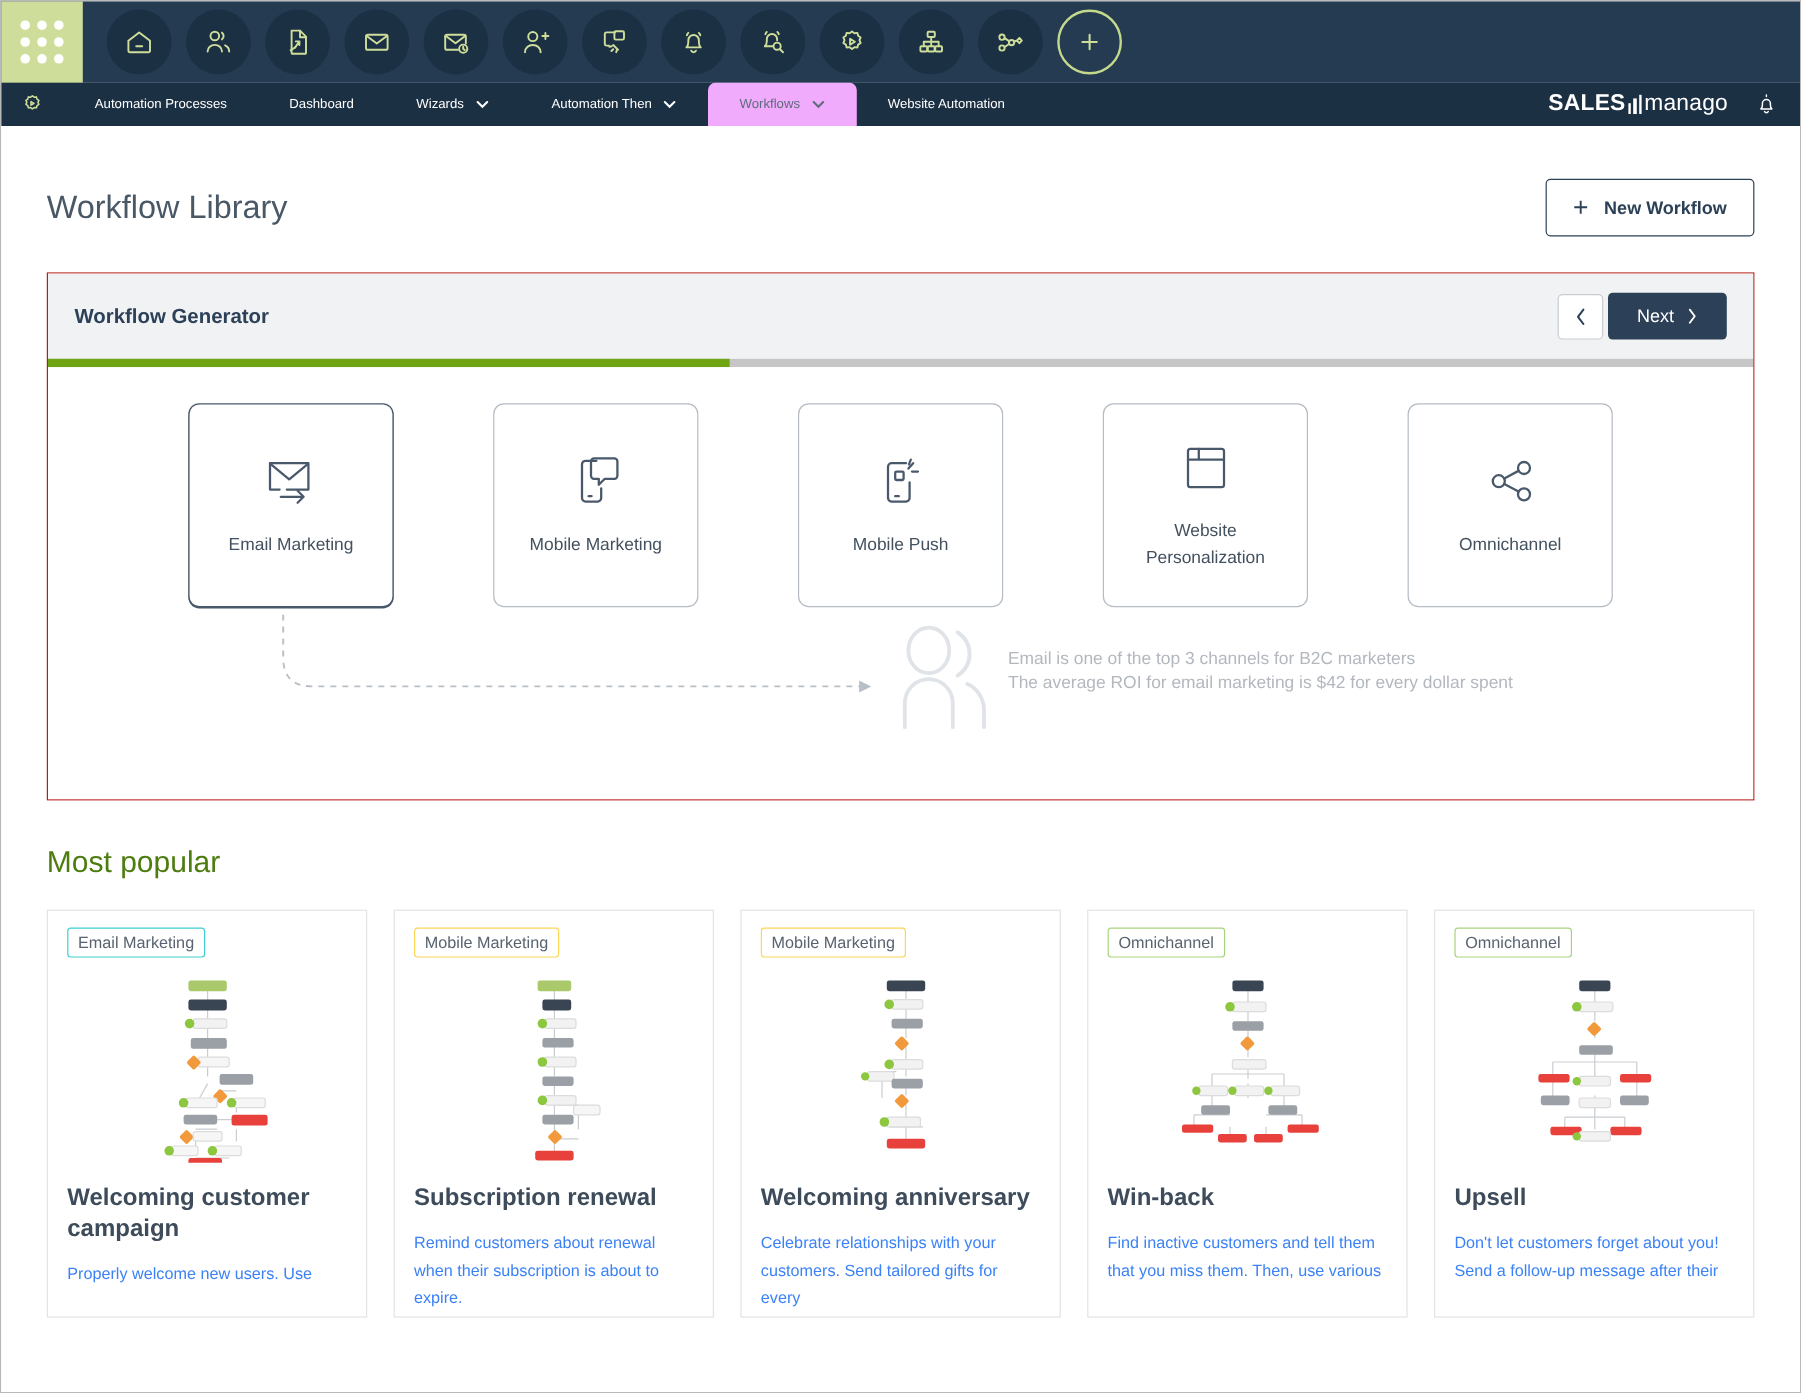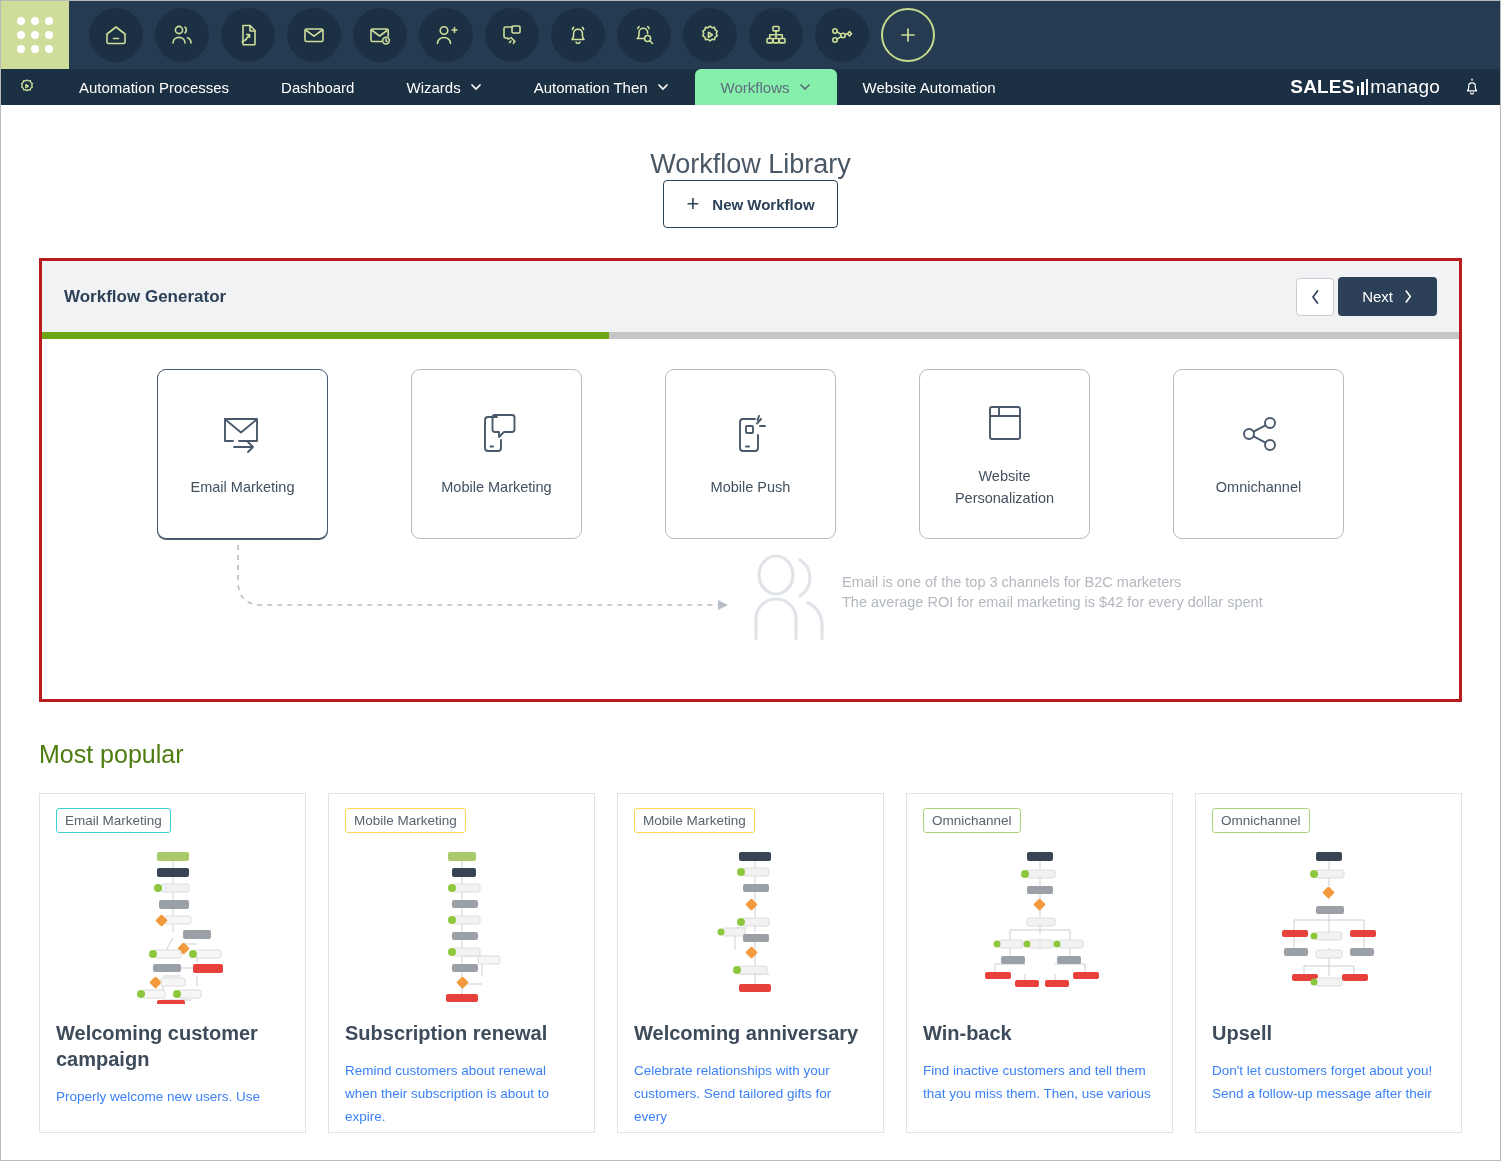--- a/index.html
+++ b/index.html
@@ -50,46 +50,46 @@
   }
 
   
   .navbar {
     height: 36px; background: #1c3044; display: flex; align-items: stretch;
     position: relative;
   }
   .nav-gear { width: 52px; display: flex; align-items: center; justify-content: center; cursor: pointer; }
   .nav-item {
     display: flex; align-items: center; gap: 9px; color: #ffffff;
-    font-size: 15px; padding: 0 26px; cursor: pointer; white-space: nowrap;
+    font-size: 11px; padding: 0 26px; cursor: pointer; white-space: nowrap;
   }
   .nav-item.active {
-    background: #86efac; color: #5d6d7c;
+    background: #f0abfc; color: #5d6d7c;
     border-top-left-radius: 6px; border-top-right-radius: 6px;
   }
   .nav-right { margin-left: auto; display: flex; align-items: center; gap: 22px; padding-right: 18px; }
   .brand { color: #fff; font-size: 19px; letter-spacing: .2px; display: flex; align-items: center; }
   .brand b { font-weight: 700; }
   .brand .bars { display: inline-flex; align-items: flex-end; gap: 2px; height: 15px; margin: 0 2px; }
   .brand .bars i { width: 2.5px; background: #fff; display: block; }
 
   
   .page { background: #fff; padding: 0 38px; height: calc(1161px - 106px); overflow: hidden; }
   .page-head { display: flex; align-items: center; justify-content: space-between;
-               padding-top: 44px; padding-bottom: 30px; flex-direction: column; }
+               padding-top: 44px; padding-bottom: 30px; }
   .page-title { font-size: 27px; color: #4a5866; font-weight: 400; }
   .btn-new {
     display: flex; align-items: center; gap: 13px; border: 1px solid #2c4157;
     border-radius: 4px; padding: 12px 22px; color: #2c4157; font-size: 15px;
     font-weight: 700; background: #fff; cursor: pointer;
   }
   .btn-new .plus { font-size: 22px; font-weight: 400; line-height: 1; }
 
   
-  .generator { border: 3px solid #b91c1c; }
+  .generator { border: 1px solid #b91c1c; }
   .gen-head {
     background: #f1f2f3; display: flex; align-items: center; justify-content: space-between;
     padding: 16px 22px;
   }
   .gen-title { font-size: 17px; font-weight: 700; color: #2c4157; }
   .gen-nav { display: flex; align-items: center; gap: 4px; }
   .btn-prev {
     width: 38px; height: 38px; border: 1px solid #c9ccd0; background: #fff; border-radius: 4px;
     display: flex; align-items: center; justify-content: center; cursor: pointer; color: #2c4157;
     font-size: 17px;

